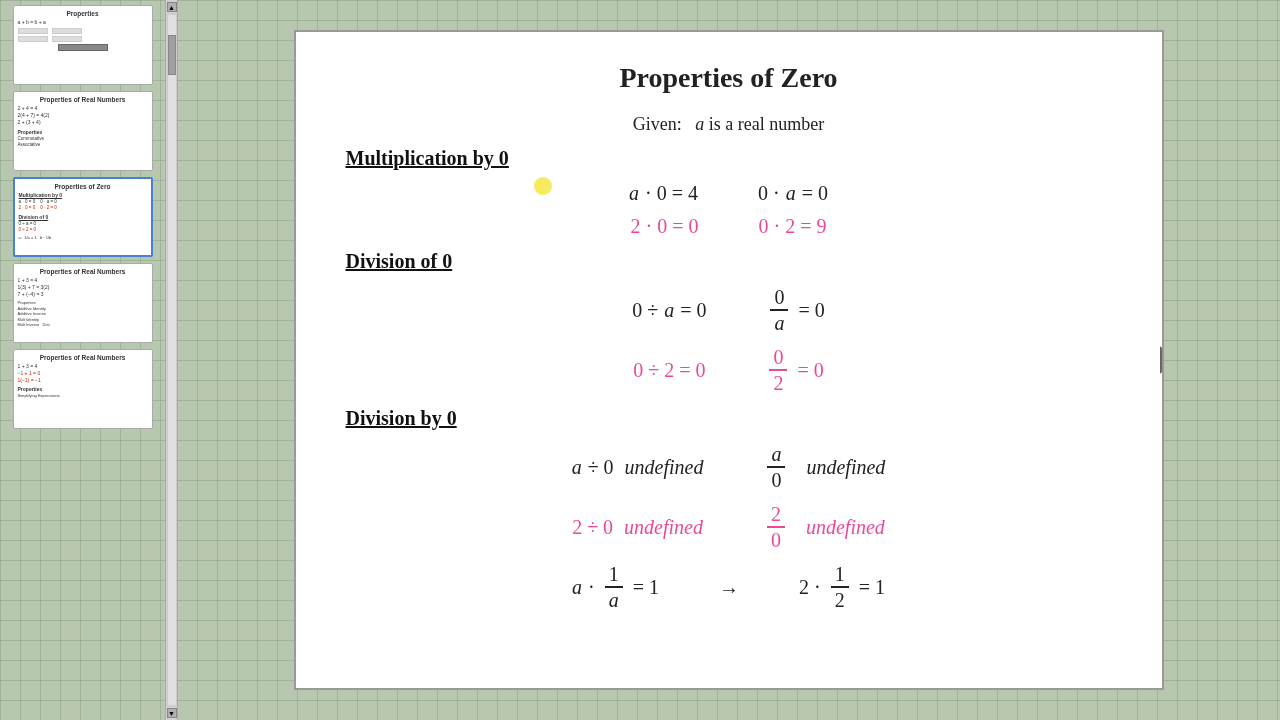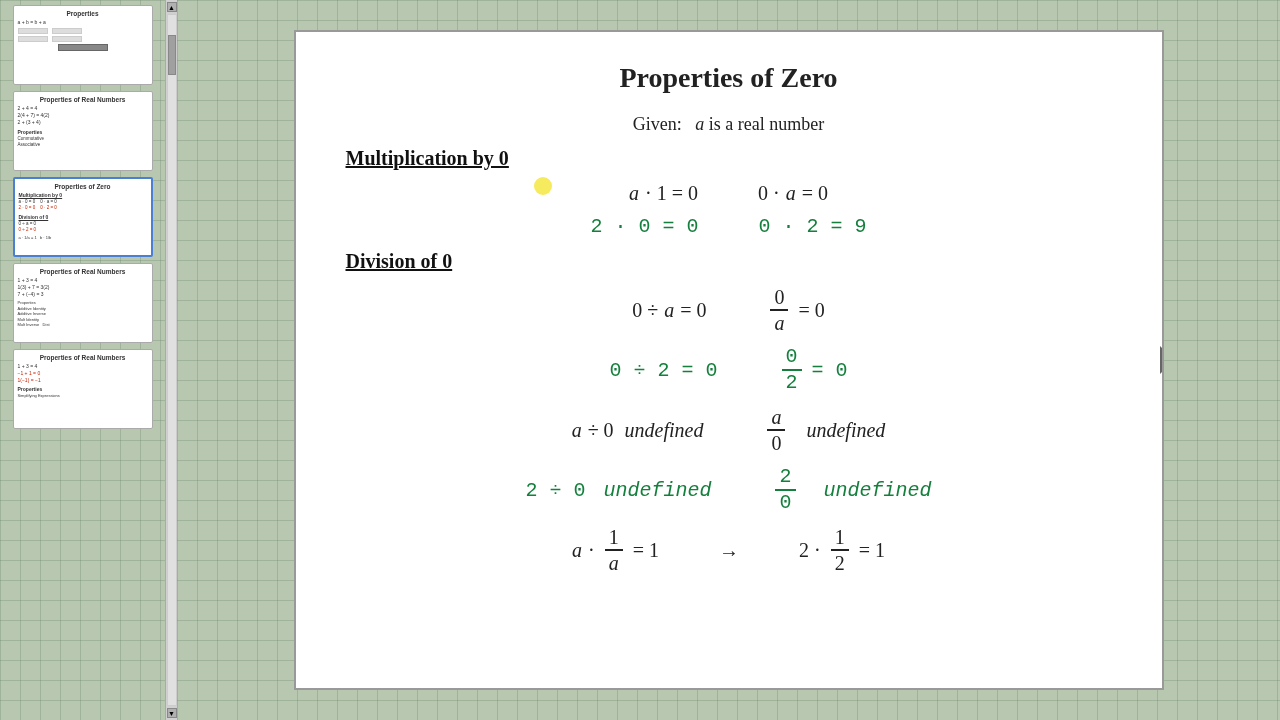--- a/index.html
+++ b/index.html
@@ -175,22 +175,21 @@
       align-items: center;
       justify-content: center;
       gap: 60px;
       margin-bottom: 10px;
       font-size: 20px;
       font-family: Georgia, serif;
       color: #222;
     }
 
     .math-row.red-math {
-      color: #15803d;
-      font-family: Liberation Mono, monospace;
+      color: #ec4899;
     }
 
     .math-expr {
       display: flex;
       align-items: center;
       gap: 6px;
     }
 
     .math-italic {
       font-style: italic;
@@ -347,21 +346,21 @@
       <em>a</em>
       <span> is a real number</span>
     </div>
 
     <div class="math-section">
       <div class="section-heading">Multiplication by 0</div>
 
       <div class="math-row">
         <div class="math-expr">
           <em class="math-italic">a</em>
-          <span> · 1 = 0</span>
+          <span> · 0 = 4</span>
         </div>
         <div class="math-expr">
           <span>0 · </span>
           <em class="math-italic">a</em>
           <span> = 0</span>
         </div>
       </div>
 
       <div class="math-row red-math">
         <div class="math-expr">
@@ -399,20 +398,21 @@
           <span class="frac">
             <span class="frac-num">0</span>
             <span class="frac-den">2</span>
           </span>
           <span> = 0</span>
         </div>
       </div>
     </div>
 
     <div class="math-section">
+      <div class="section-heading">Division by 0</div>
 
       <div class="math-row">
         <div class="math-expr">
           <em class="math-italic">a</em>
           <span> ÷ 0&nbsp; </span>
           <em class="undefined-text">undefined</em>
         </div>
         <div class="math-expr">
           <span class="frac">
             <span class="frac-num"><em class="math-italic">a</em></span>

